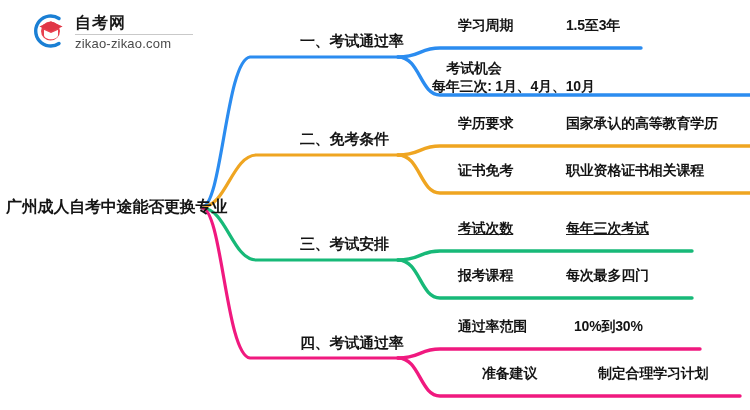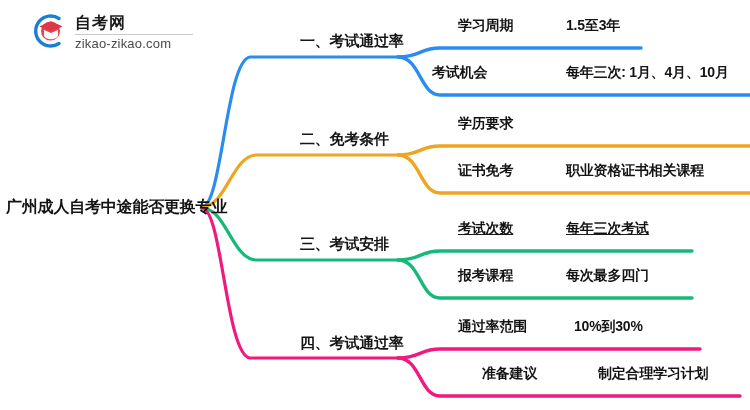--- a/index.html
+++ b/index.html
@@ -177,29 +177,30 @@
 
   <div class="root-node">广州成人自考中途能否更换专业</div>
 
   <div class="branch-label" style="left:300px; top:32px;">一、考试通过率</div>
 
   <div class="leaf-row" style="left:458px; top:13px;">
     <span class="leaf-key" style="width:108px;">学习周期</span>
     <span class="leaf-val">1.5至3年</span>
   </div>
 
-  <div class="leaf-row" style="left:432px; top:60px;">
+  <div class="leaf-row" style="left:432px; top:60px;flex-direction:column;">
     <span class="leaf-key" style="width:134px;">考试机会</span>
     <span class="leaf-val">每年三次: 1月、4月、10月</span>
   </div>
 
   <div class="branch-label" style="left:300px; top:130px;">二、免考条件</div>
 
   <div class="leaf-row" style="left:458px; top:111px;">
     <span class="leaf-key" style="width:108px;">学历要求</span>
+    <span class="leaf-val">国家承认的高等教育学历</span>
   </div>
 
   <div class="leaf-row" style="left:458px; top:158px;">
     <span class="leaf-key" style="width:108px;">证书免考</span>
     <span class="leaf-val">职业资格证书相关课程</span>
   </div>
 
   <div class="branch-label" style="left:300px; top:235px;">三、考试安排</div>
 
   <div class="leaf-row" style="left:458px; top:216px;text-decoration:underline;">

